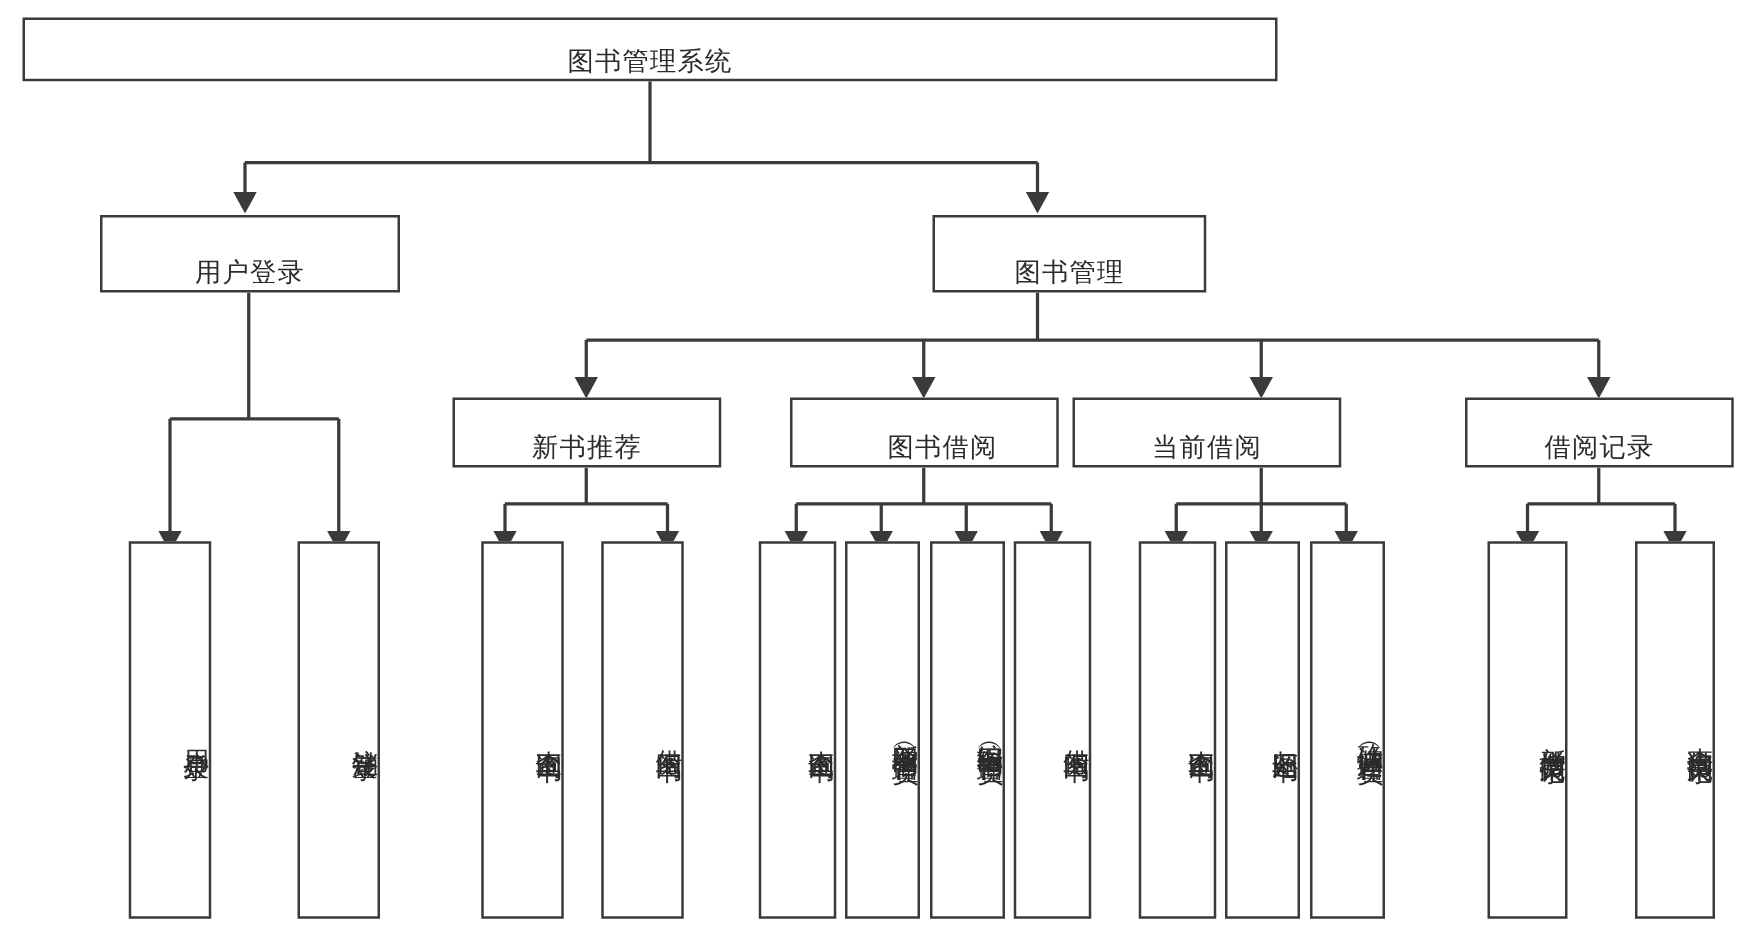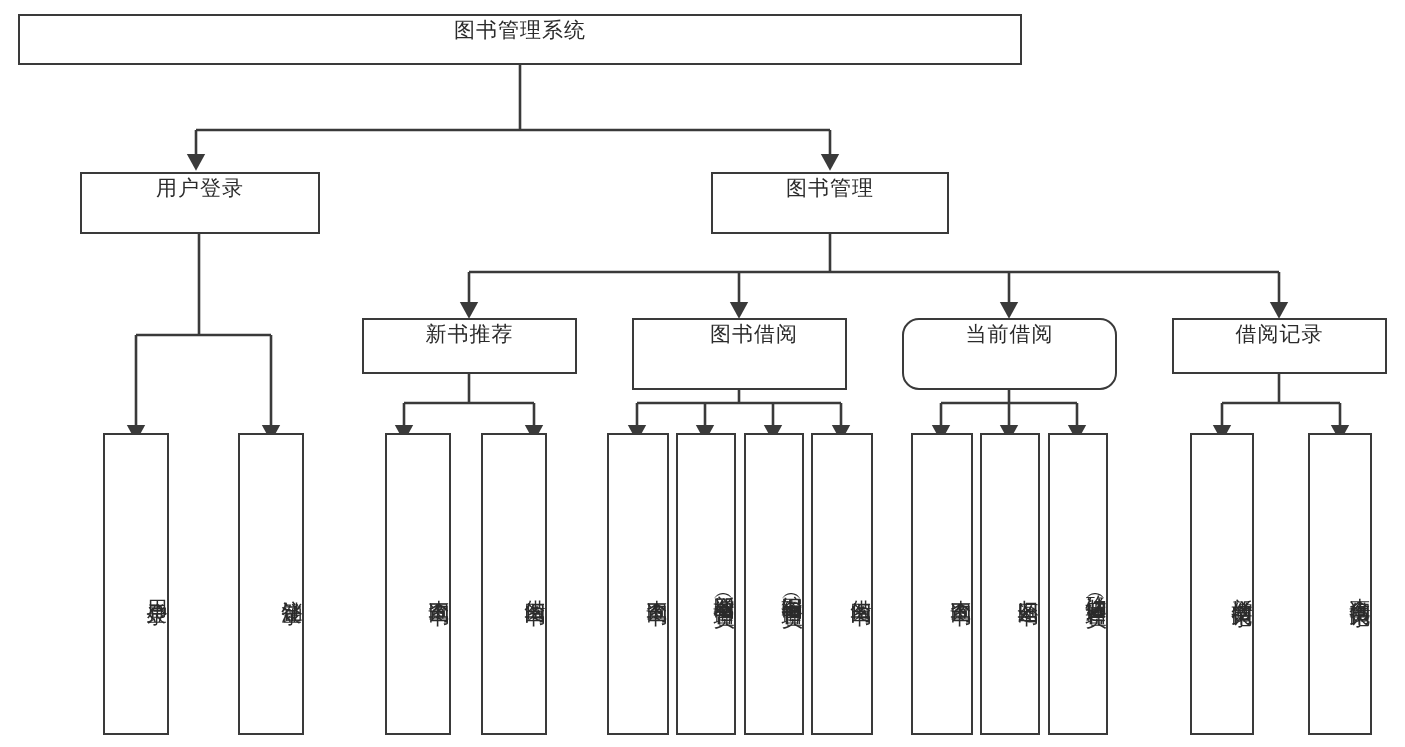--- a/index.html
+++ b/index.html
@@ -24,21 +24,21 @@
     width: 1405px;
     height: 747px;
     pointer-events: none;
   }
   .node {
     position: absolute;
     box-sizing: border-box;
     background: #ffffff;
     border: 2px solid #3a3a3a;
     display: flex;
-    align-items: flex-start;
+    align-items: flex-end;
     justify-content: center;
     color: #2b2b2b;
   }
   .node.h {
     font-size: 21px;
     letter-spacing: 1px;
   }
   .node.v {
     writing-mode: vertical-rl;
     text-orientation: upright;
@@ -121,33 +121,33 @@
   </svg>
 
   <div class="node h" style="left:18px; top:14px; width:1004px; height:51px;">
     <span>图书管理系统</span>
   </div>
 
   <div class="node h" style="left:80px; top:172px; width:240px; height:62px;">
     <span>用户登录</span>
   </div>
 
-  <div class="node h" style="left:711px; top:172px; width:238px; height:62px;font-family:Liberation Mono, monospace;">
+  <div class="node h" style="left:746px; top:172px; width:219px; height:62px;font-family:Liberation Mono, monospace;">
     <span>图书管理</span>
   </div>
 
   <div class="node h" style="left:362px; top:318px; width:215px; height:56px;">
     <span>新书推荐</span>
   </div>
 
-  <div class="node h" style="left:632px; top:318px; width:215px; height:72px;padding-left:29px;">
+  <div class="node h" style="left:632px; top:318px; width:215px; height:56px;padding-left:29px;">
     <span>图书借阅</span>
   </div>
 
-  <div class="node h" style="left:902px; top:318px; width:215px; height:72px;border-radius:17px;">
+  <div class="node h" style="left:858px; top:318px; width:215px; height:56px;">
     <span>当前借阅</span>
   </div>
 
   <div class="node h" style="left:1172px; top:318px; width:215px; height:56px;font-family:Liberation Serif, serif;">
     <span>借阅记录</span>
   </div>
 
   <div class="node v" style="left:103px; top:433px; width:66px; height:302px;">
     <span class="vtext">用户登录</span>
   </div>

